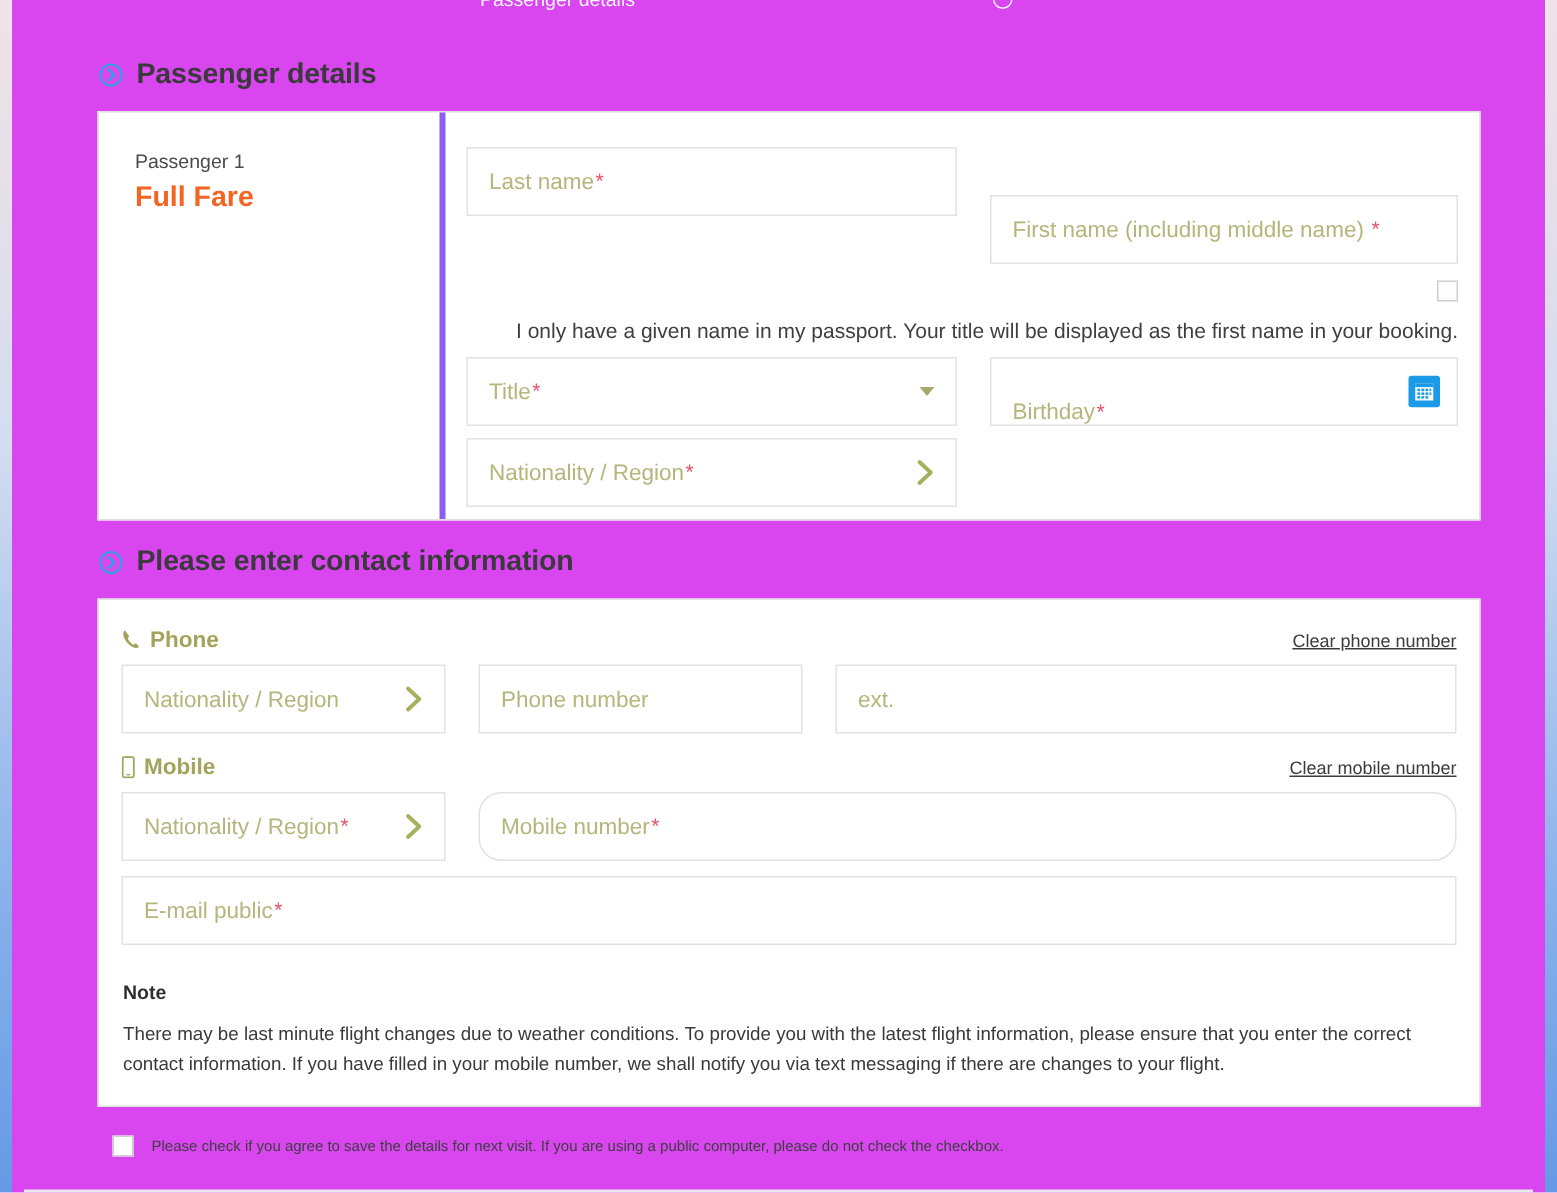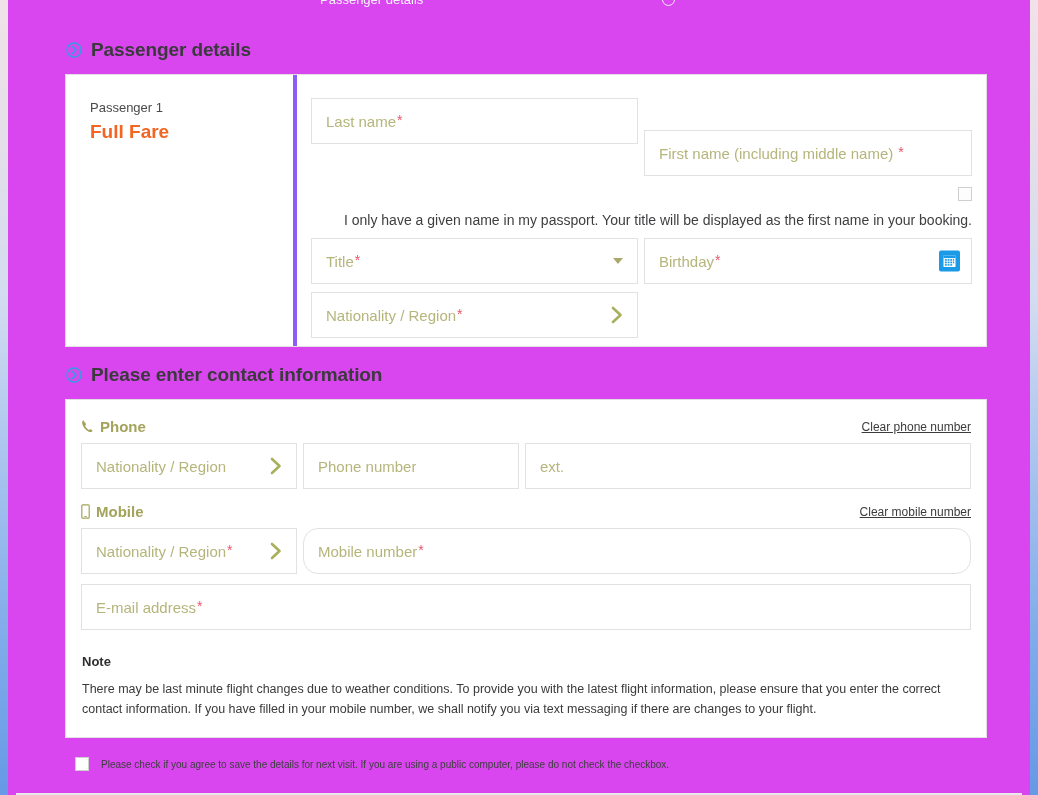--- a/index.html
+++ b/index.html
@@ -122,21 +122,21 @@
   }
   .pax-right {
     flex: 1;
     padding: 23px 14px 0 14px;
     box-sizing: border-box;
   }
 
   
   .row {
     display: flex;
-    gap: 6px;
+    gap: 22px;
     margin-bottom: 8px;
   }
   .field {
     position: relative;
     height: 46px;
     border: 1px solid #e2e2e2;
     background: #fff;
     box-sizing: border-box;
     display: flex;
     align-items: center;
@@ -153,21 +153,21 @@
     font-size: 14px;
     margin-left: 1px;
     position: relative;
     top: -1px;
   }
   .field .req.spaced { margin-left: 5px; }
 
   .f-last   { width: 327px; flex: 0 0 327px; }
   .f-first  { flex: 1; margin-top: 32px; }
   .f-title  { width: 327px; flex: 0 0 327px; }
-  .f-bday   { flex: 1; }
+  .f-bday   { flex: 1; align-items: flex-end; }
   .f-nat    { width: 327px; flex: 0 0 327px; }
 
   
   .caret {
     position: absolute;
     right: 14px;
     top: 50%;
     transform: translateY(-50%);
     width: 0; height: 0;
     border-left: 5px solid transparent;
@@ -461,21 +461,21 @@
           </svg>
         </div>
         <div class="field f-mbnum">
           <span class="ph">Mobile number</span>
             <span class="req">*</span>
         </div>
       </div>
 
       <div class="row email-row">
         <div class="field f-email">
-          <span class="ph">E-mail address</span>
+          <span class="ph">E-mail public</span>
             <span class="req">*</span>
         </div>
       </div>
 
       <div class="note-title">Note</div>
       <p class="note-body">There may be last minute flight changes due to weather conditions. To provide you with the latest flight information, please ensure that you enter the correct contact information. If you have filled in your mobile number, we shall notify you via text messaging if there are changes to your flight.</p>
     </div>
 
     <div class="save-row">
       <div class="cbox"></div>

